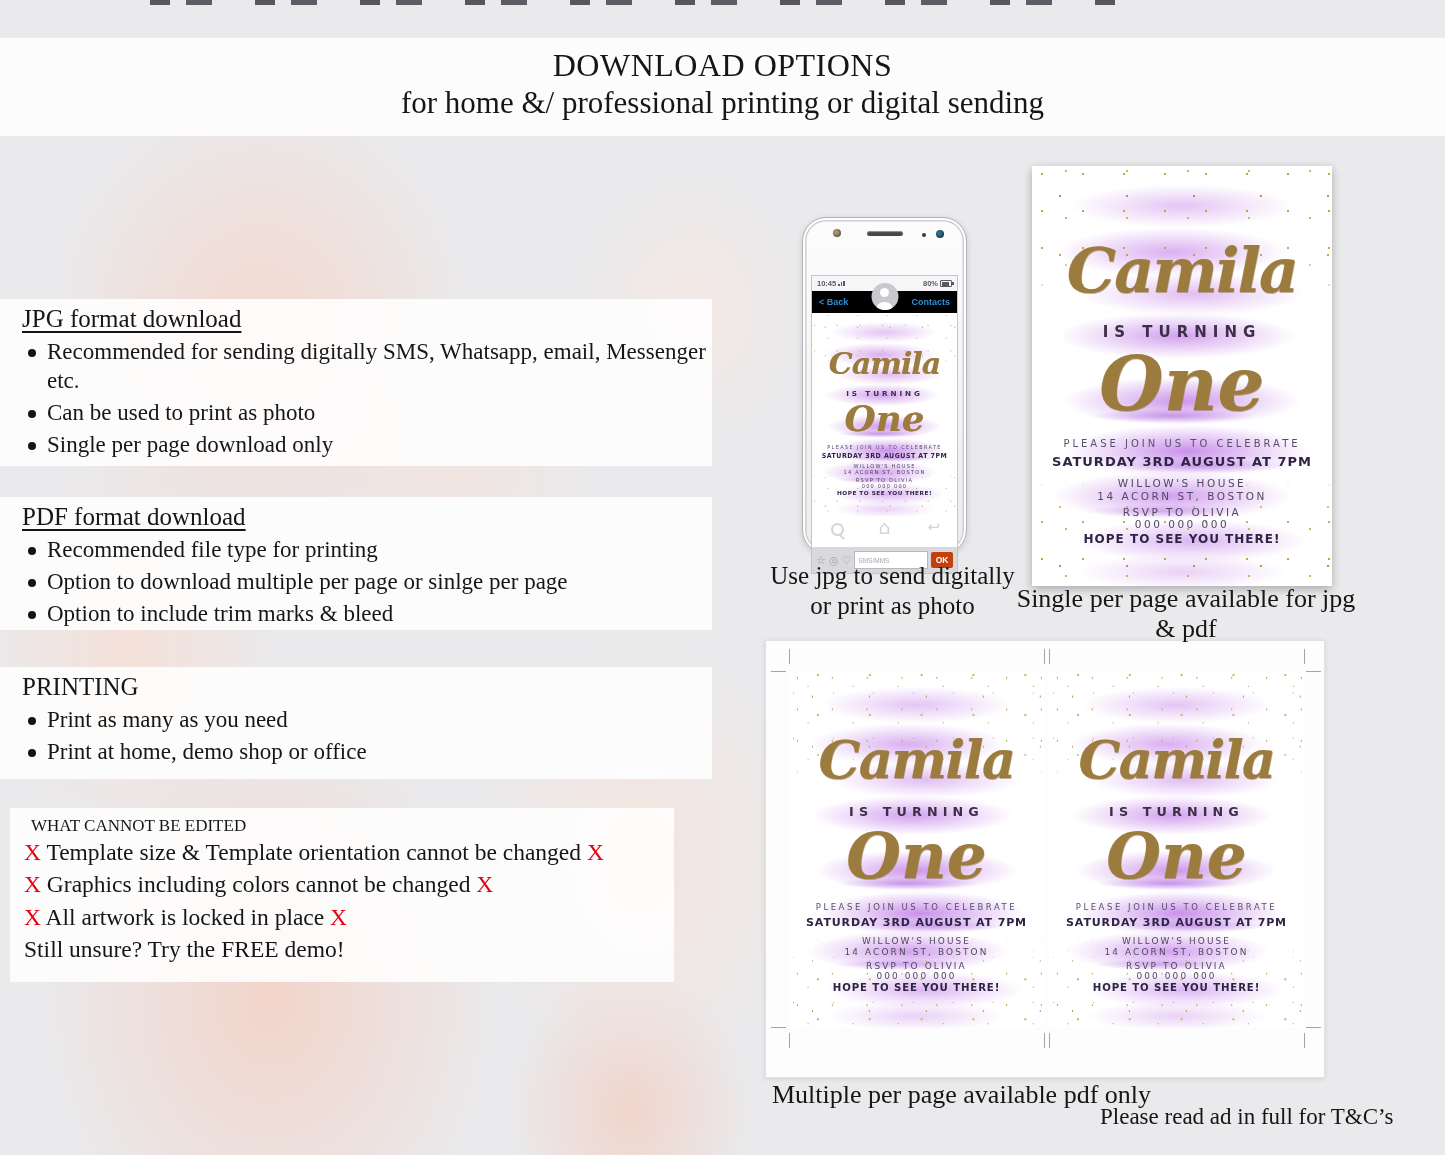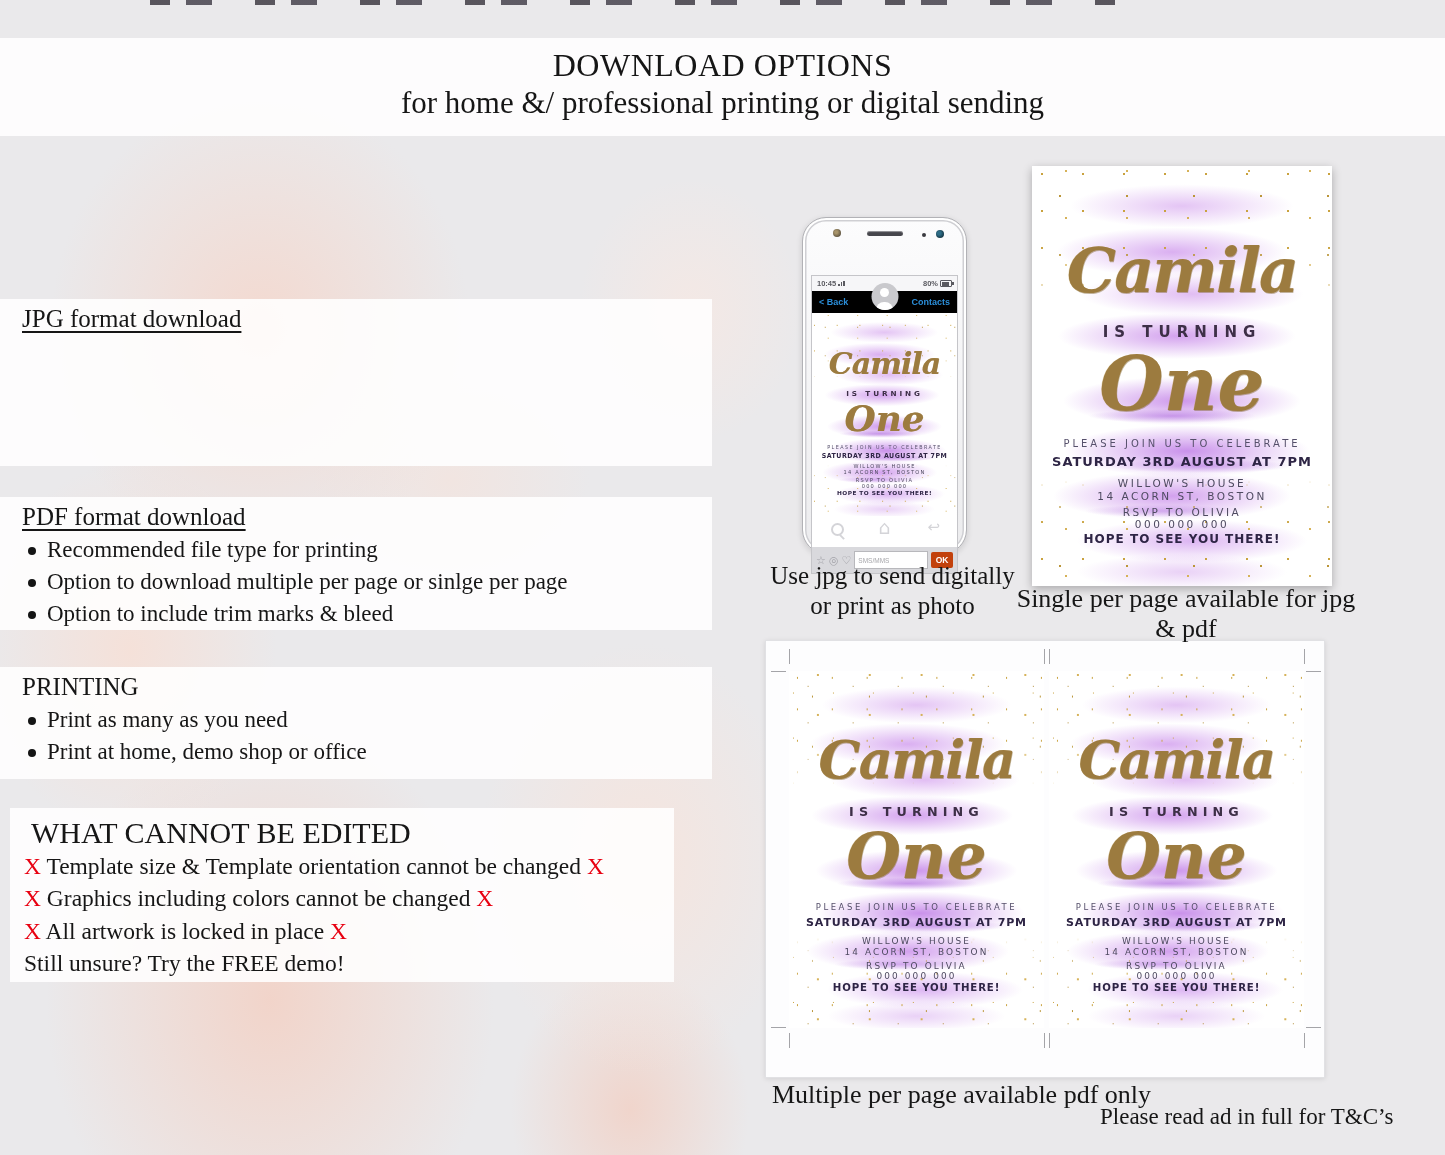--- a/index.html
+++ b/index.html
@@ -35,21 +35,21 @@
   .jpg-band{left:0;top:299px;width:690px;height:161px;}
   .pdf-band{left:0;top:497px;width:690px;height:127px;}
   .printing-band{left:0;top:667px;width:690px;height:106px;}
   .section-title{font-size:25px;text-decoration:underline;text-underline-offset:4px;}
   .section-title.no-underline{text-decoration:none;}
   ul.bullets{list-style:none;margin:5px 0 0 0;padding:0;font-size:23px;}
   ul.bullets li{position:relative;padding-left:25px;line-height:1.26;margin-top:3px;}
   ul.bullets li::before{content:"";position:absolute;left:6px;top:.48em;width:8px;height:8px;border-radius:50%;background:#141414;}
 
   .edit-band{left:10px;top:808px;width:650px;height:166px;padding:8px 0 0 14px;font-size:23.5px;}
-  .edit-title{font-size:30px;margin-left:7px;}
+  .edit-title{font-size:17px;margin-left:7px;}
   .x-line{line-height:1.33;margin-top:1px;}
 
   
   .phone{position:absolute;left:802px;top:217px;width:163px;height:335px;border-radius:24px;
     background:linear-gradient(180deg,#fcfcfd,#ececee);border:1px solid #b2b2b6;
     box-shadow:inset 0 0 0 2px #ffffff, inset 0 0 0 3.5px #cfcfd3, 0 2px 6px rgba(0,0,0,.14);}
   .cam-dot{position:absolute;left:30px;top:11px;width:8px;height:8px;border-radius:50%;
     background:radial-gradient(circle at 40% 40%,#a8946a 20%,#5d5340 75%);}
   .speaker{position:absolute;left:50%;transform:translateX(-50%);top:13px;width:36px;height:5px;border-radius:3px;
     background:#46464c;box-shadow:inset 0 1px 1px rgba(255,255,255,.45);}
@@ -156,20 +156,25 @@
   <div class="crop-strip"></div>
 
   <header class="band header-band">
     <div class="h-title">DOWNLOAD OPTIONS</div>
     <div class="h-sub">for home &amp;/ professional printing or digital sending</div>
   </header>
 
 
   <section class="band text-band jpg-band">
     <div class="section-title">JPG format download</div>
+    <ul class="bullets">
+      <li>Recommended for sending digitally SMS, Whatsapp, email, Messenger etc.</li>
+      <li>Can be used to print as photo</li>
+      <li>Single per page download only</li>
+    </ul>
   </section>
 
   <section class="band text-band pdf-band">
     <div class="section-title">PDF format download</div>
     <ul class="bullets">
       <li>Recommended file type for printing</li>
       <li>Option to download multiple per page or sinlge per page</li>
       <li>Option to include trim marks &amp; bleed</li>
     </ul>
   </section>

